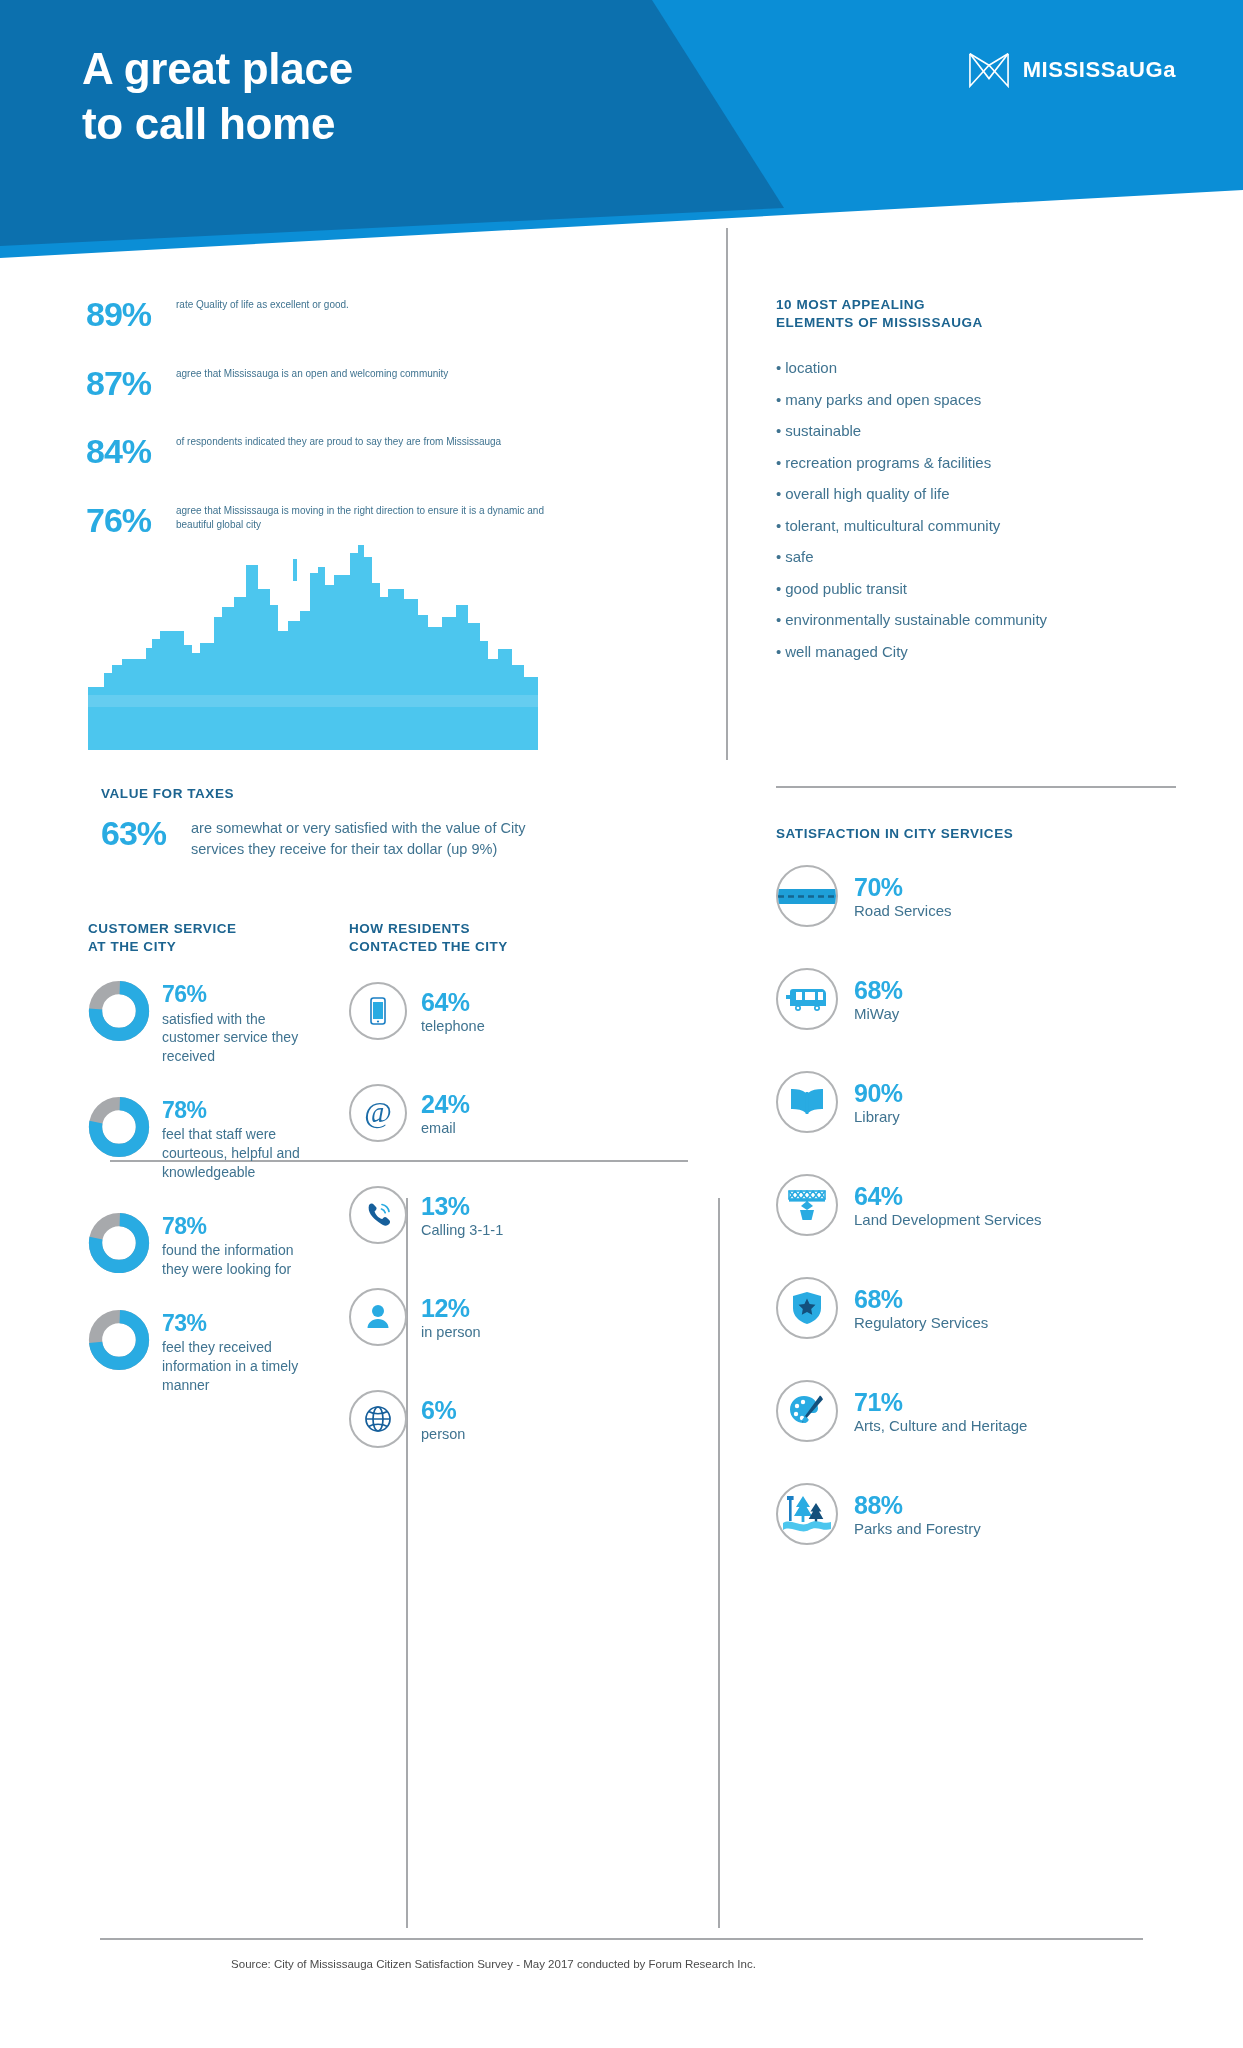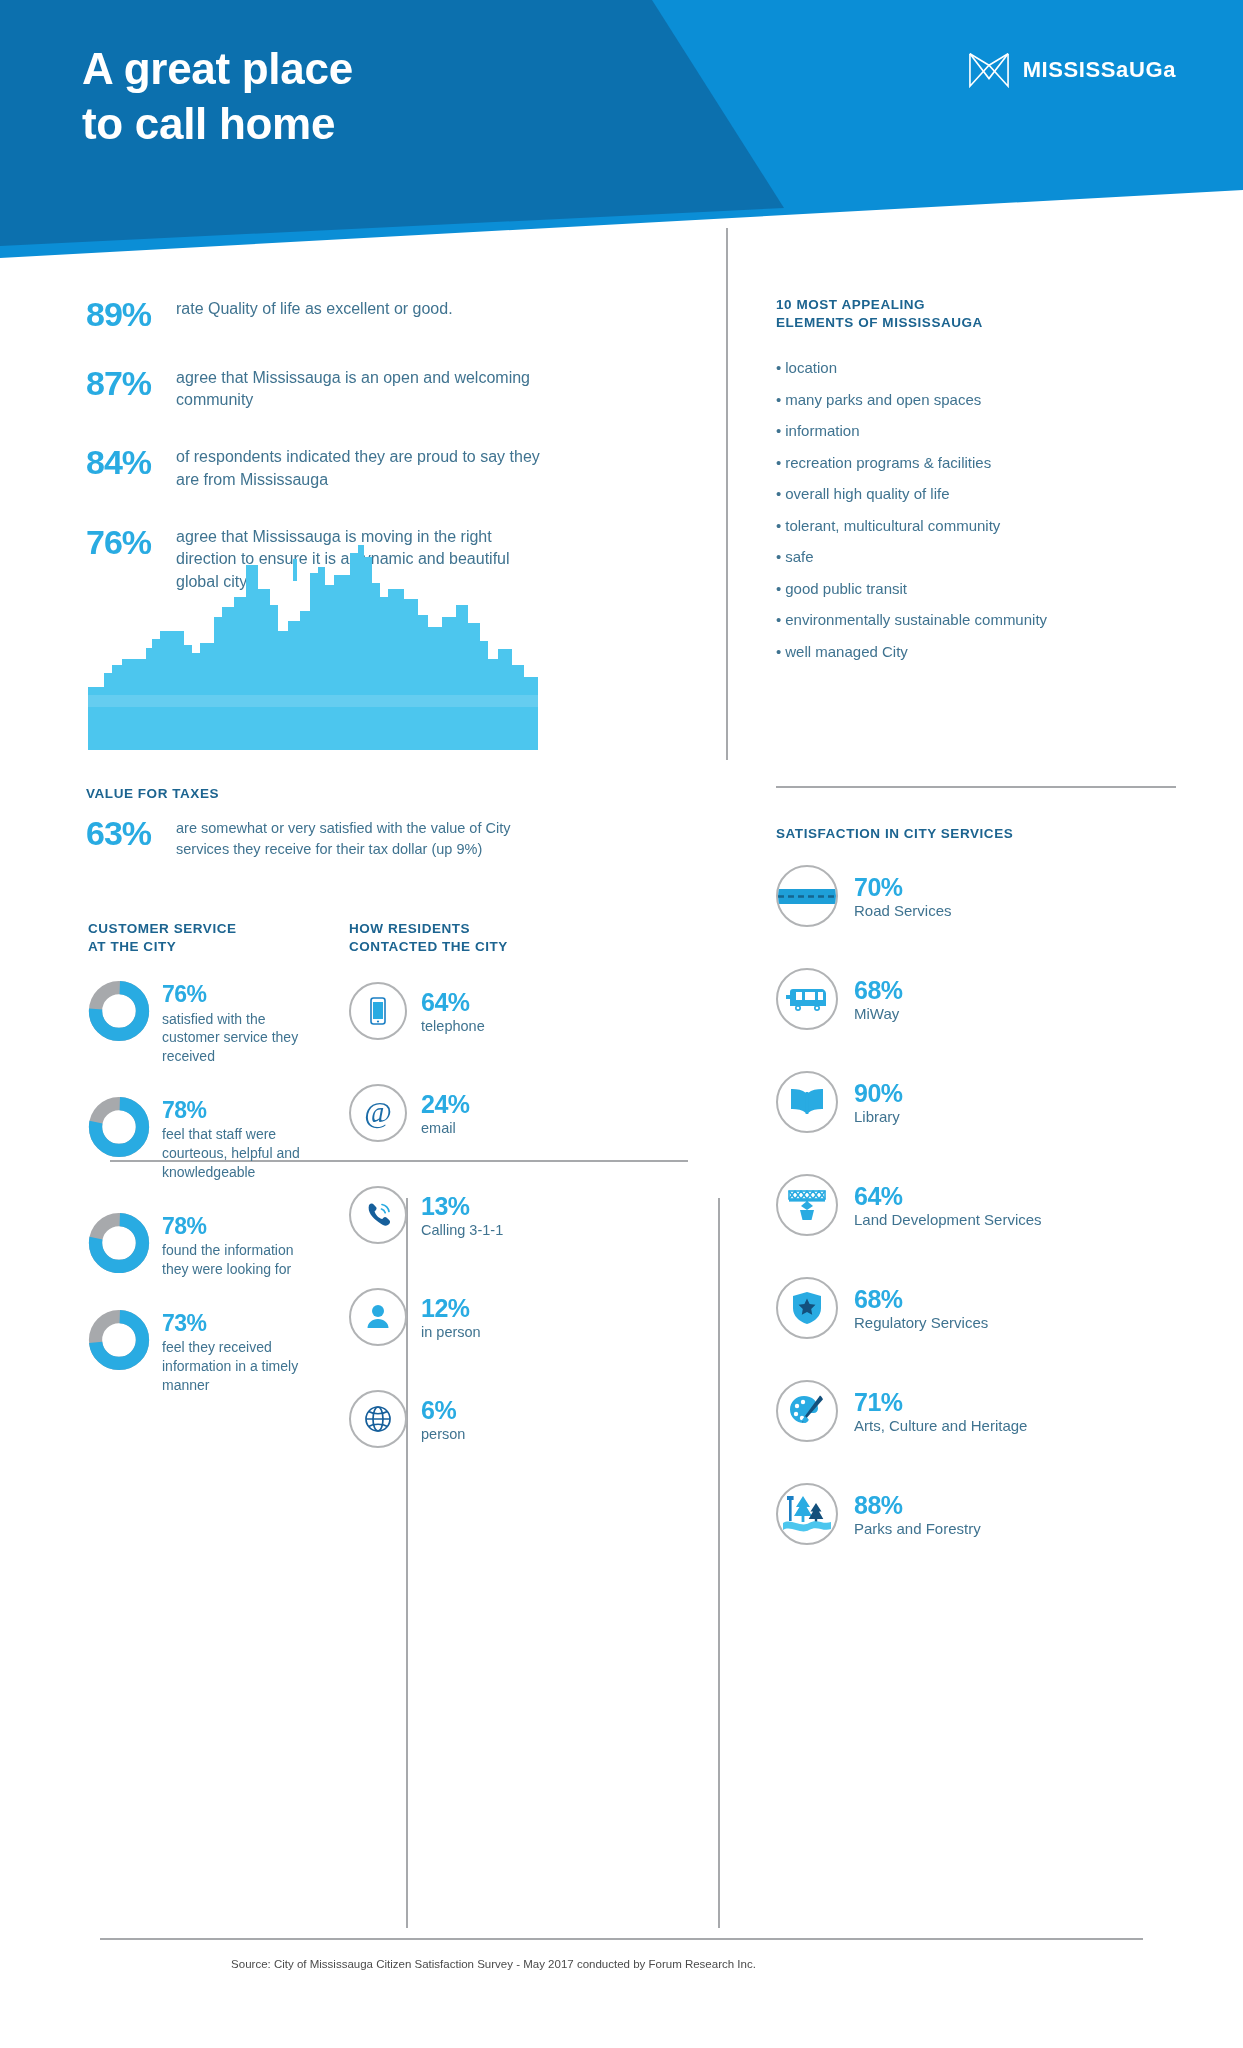--- a/index.html
+++ b/index.html
@@ -44,27 +44,27 @@
 
   
   .big-stats { position:absolute; left:86px; top:295px; width:470px; }
   .bstat { display:flex; align-items:flex-start; margin-bottom:31px; }
   .bstat-pct {
     width:90px; flex:0 0 90px;
     font-size:34px; font-weight:bold;
     color:#29abe2; letter-spacing:-1px;
     line-height:1.05; padding-top:2px;
   }
-  .bstat-txt { font-size:16px; line-height:1.42; color:#3f7390; padding-top:3px; }
+  .bstat-txt { font-size:10px; line-height:1.42; color:#3f7390; padding-top:3px; }
 
   
   .skyline { position:absolute; left:88px; top:545px; width:450px; height:205px; }
 
   
-  .vft { position:absolute; left:86px; top:785px; width:470px; }
+  .vft { position:absolute; left:101px; top:785px; width:470px; }
   .sec-head {
     font-size:13.5px; font-weight:bold; color:#1c6490;
     letter-spacing:0.55px; line-height:1.35; text-transform:uppercase;
   }
   .vft-row { display:flex; align-items:flex-start; margin-top:13px; }
   .vft-pct {
     width:90px; flex:0 0 90px; font-size:34px; font-weight:bold;
     color:#29abe2; letter-spacing:-1px; line-height:1;
   }
   .vft-txt { font-size:14.5px; line-height:1.4; color:#3f7390; padding-top:2px; }
@@ -335,21 +335,21 @@
 </div>
 
 <div class="appealing">
   <div class="sec-head">
     <div>10 MOST APPEALING</div>
     <div>ELEMENTS OF MISSISSAUGA</div>
   </div>
   <div class="ap-list">
     <div class="ap-item"><span class="bt">•</span><span>location</span></div>
     <div class="ap-item"><span class="bt">•</span><span>many parks and open spaces</span></div>
-    <div class="ap-item"><span class="bt">•</span><span>information</span></div>
+    <div class="ap-item"><span class="bt">•</span><span>sustainable</span></div>
     <div class="ap-item"><span class="bt">•</span><span>recreation programs &amp; facilities</span></div>
     <div class="ap-item"><span class="bt">•</span><span>overall high quality of life</span></div>
     <div class="ap-item"><span class="bt">•</span><span>tolerant, multicultural community</span></div>
     <div class="ap-item"><span class="bt">•</span><span>safe</span></div>
     <div class="ap-item"><span class="bt">•</span><span>good public transit</span></div>
     <div class="ap-item"><span class="bt">•</span><span>environmentally sustainable community</span></div>
     <div class="ap-item"><span class="bt">•</span><span>well managed City</span></div>
   </div>
 </div>
 

